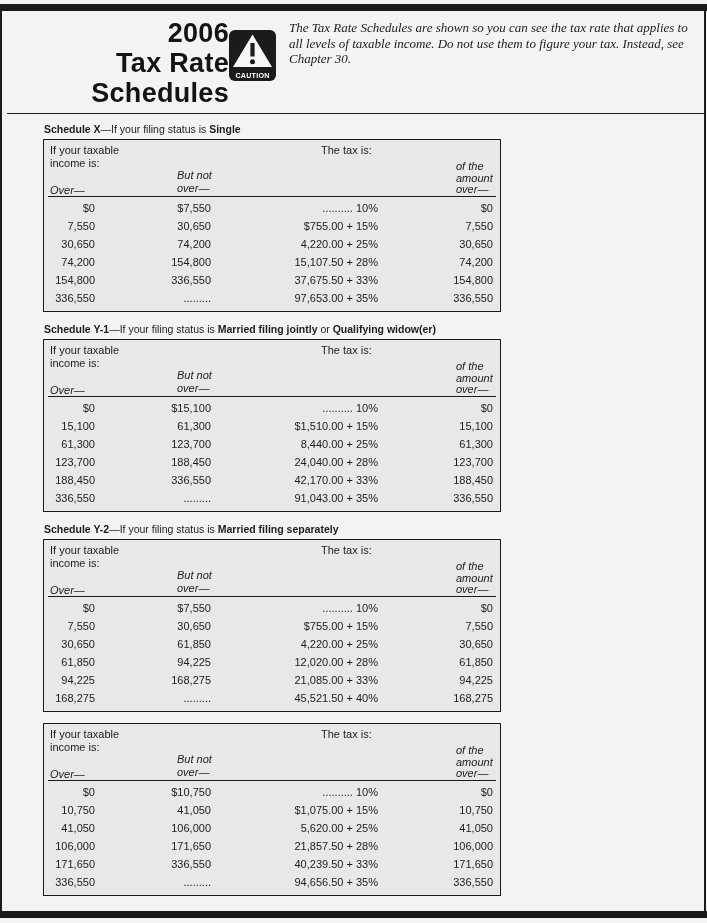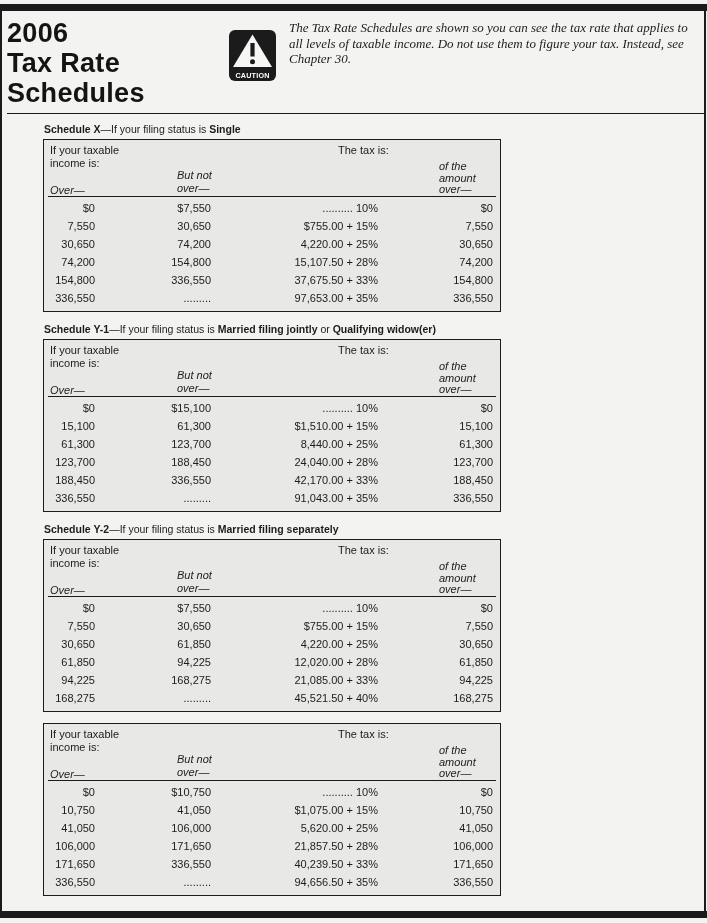--- a/index.html
+++ b/index.html
@@ -11,39 +11,39 @@
   .hbar { position:absolute; left:0; right:0; height:7px; background:#1b1b1b; }
   .hbar.top { top:4px; }
   .hbar.bottom { top:911px; }
   .vline { position:absolute; top:4px; bottom:6px; width:2px; background:#1b1b1b; }
   .vline.left { left:0; }
   .vline.right { right:1px; }
 
   .content { position:absolute; top:11px; left:2px; right:3px; bottom:12px; padding:7px 0 0 5px; }
 
   .masthead { display:flex; align-items:flex-start; }
-  .doc-title { width:222px; font-weight:bold; font-size:27px; line-height:30px; letter-spacing:.3px; color:#141414; }
+  .doc-title { width:222px; font-weight:bold; font-size:27px; line-height:30px; letter-spacing:.3px; color:#141414;text-align:right; }
   .caution-box { flex:none; margin-top:12px; }
   .caution-note { flex:1; margin-left:13px; margin-top:2px; max-width:414px;
     font-family:"Liberation Serif", serif; font-style:italic; font-size:13px; line-height:15.5px; }
 
   .mast-rule { height:1px; background:#1b1b1b; margin-top:5px; }
 
   .schedule { margin-top:11px;padding-left:36px; }
   .schedule.first { margin-top:9px; }
   .sched-heading { font-size:10.5px; font-weight:bold; margin:0 0 4px 1px; white-space:nowrap; }
   .sched-heading .mid { font-weight:normal; }
 
   .ttable { position:relative; width:458px; background:#e8e8e6; border:1px solid #1b1b1b; }
   .thead { position:relative; height:57px; font-size:11px; }
   .thead .underline { position:absolute; left:4px; right:4px; bottom:0; height:1px; background:#1b1b1b; }
   .h-taxable { position:absolute; left:6px; top:4px; width:100px; line-height:12.5px; }
-  .h-taxis { position:absolute; left:294px; top:4px; }
+  .h-taxis { position:absolute; left:277px; top:4px; }
   .h-butnot { position:absolute; left:133px; top:29px; width:54px; font-style:italic; line-height:12.5px; }
-  .h-ofamount { position:absolute; left:395px; top:21px; width:48px; font-style:italic; line-height:11.5px; }
+  .h-ofamount { position:absolute; left:412px; top:21px; width:48px; font-style:italic; line-height:11.5px; }
   .h-over { position:absolute; left:6px; top:44px; font-style:italic; }
 
   .tbody { padding:2px 0 4px 0; }
   .trow { display:flex; height:18px; align-items:center; font-size:11px; }
   .tcell { text-align:right; white-space:nowrap; }
   .c0 { width:51px; }
   .c1 { width:116px; }
   .c2 { width:167px; }
   .c3 { flex:1; padding-right:7px; }
 </style>

